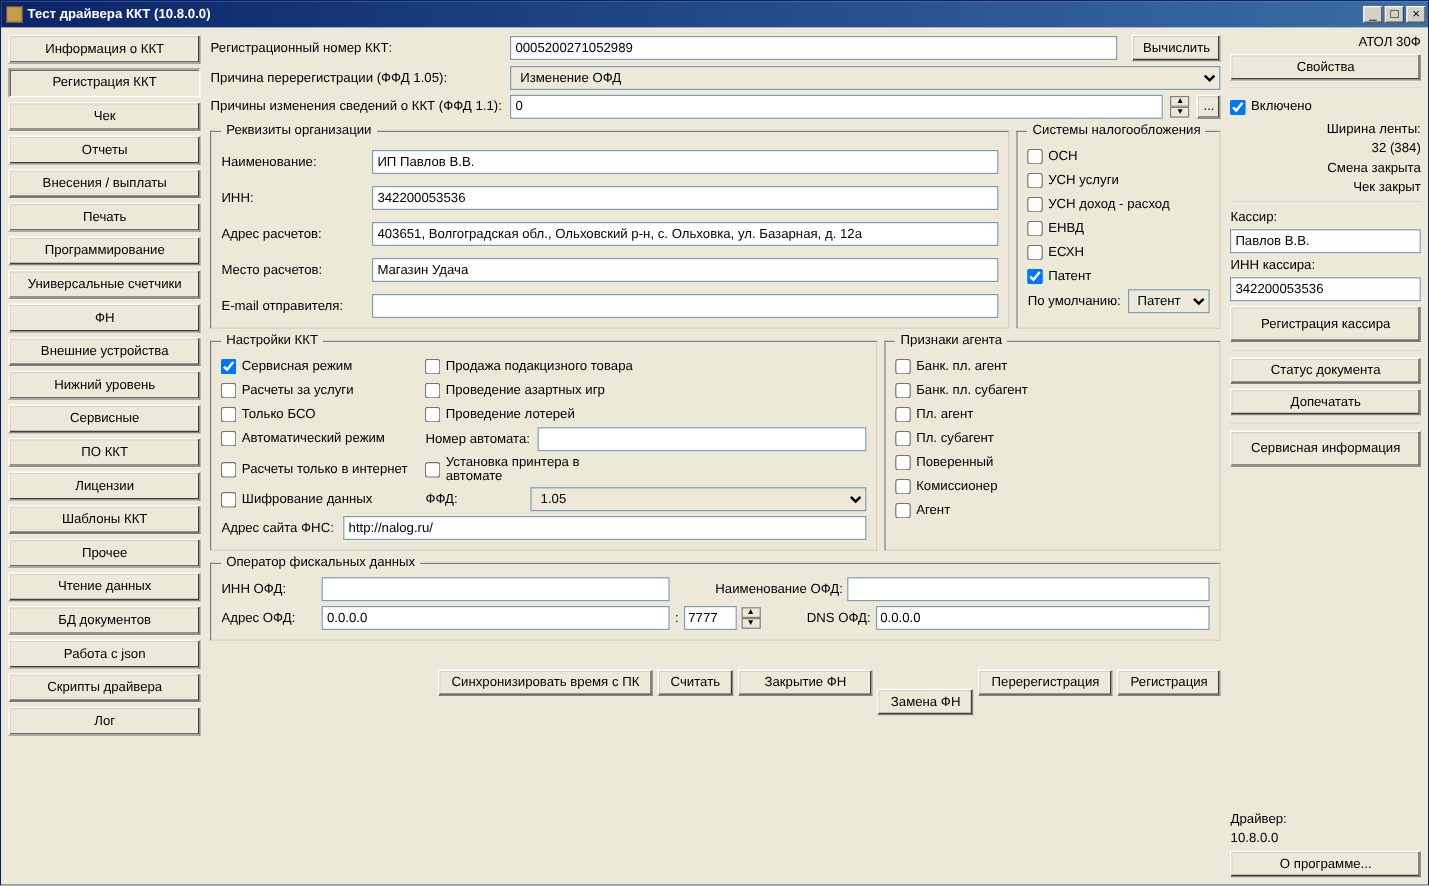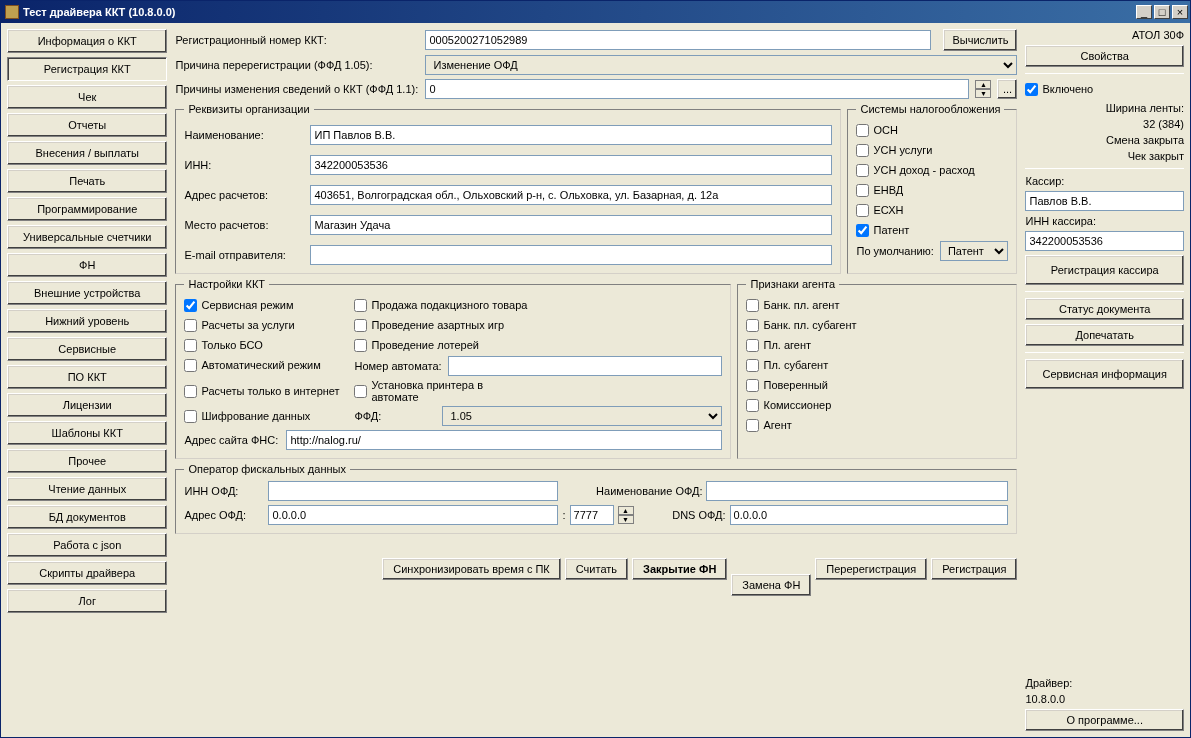--- a/index.html
+++ b/index.html
@@ -270,21 +270,21 @@
             <div class="spinbtn">▼</div>
           </div>
           <label style="width:88px;text-align:right">DNS ОФД:</label>
           <input type="text" style="flex: 1 1 0%;" value="0.0.0.0">
         </div>
       </fieldset>
 
       <div class="row" style="justify-content:flex-end;gap:4px;margin-top:4px" id="footer-btns">
           <div class="btn" style="padding: 3px 10px;">Синхронизировать время с ПК</div>
           <div class="btn" style="padding: 3px 10px;">Считать</div>
-          <div class="btn" style="padding: 3px 10px; font-weight: bold;">Закрытие ФН</div>
+          <div class="btn" style="padding: 3px 21px;">Закрытие ФН</div>
           <div class="btn" style="padding: 3px 10px; margin-top: 32px;">Замена ФН</div>
           <div class="btn" style="padding: 3px 10px;">Перерегистрация</div>
           <div class="btn" style="padding: 3px 10px;">Регистрация</div>
         </div>
     </div>
 
     <div class="side">
       <div class="status">АТОЛ 30Ф</div>
       <div class="btn">Свойства</div>
       <div class="divider"></div>

